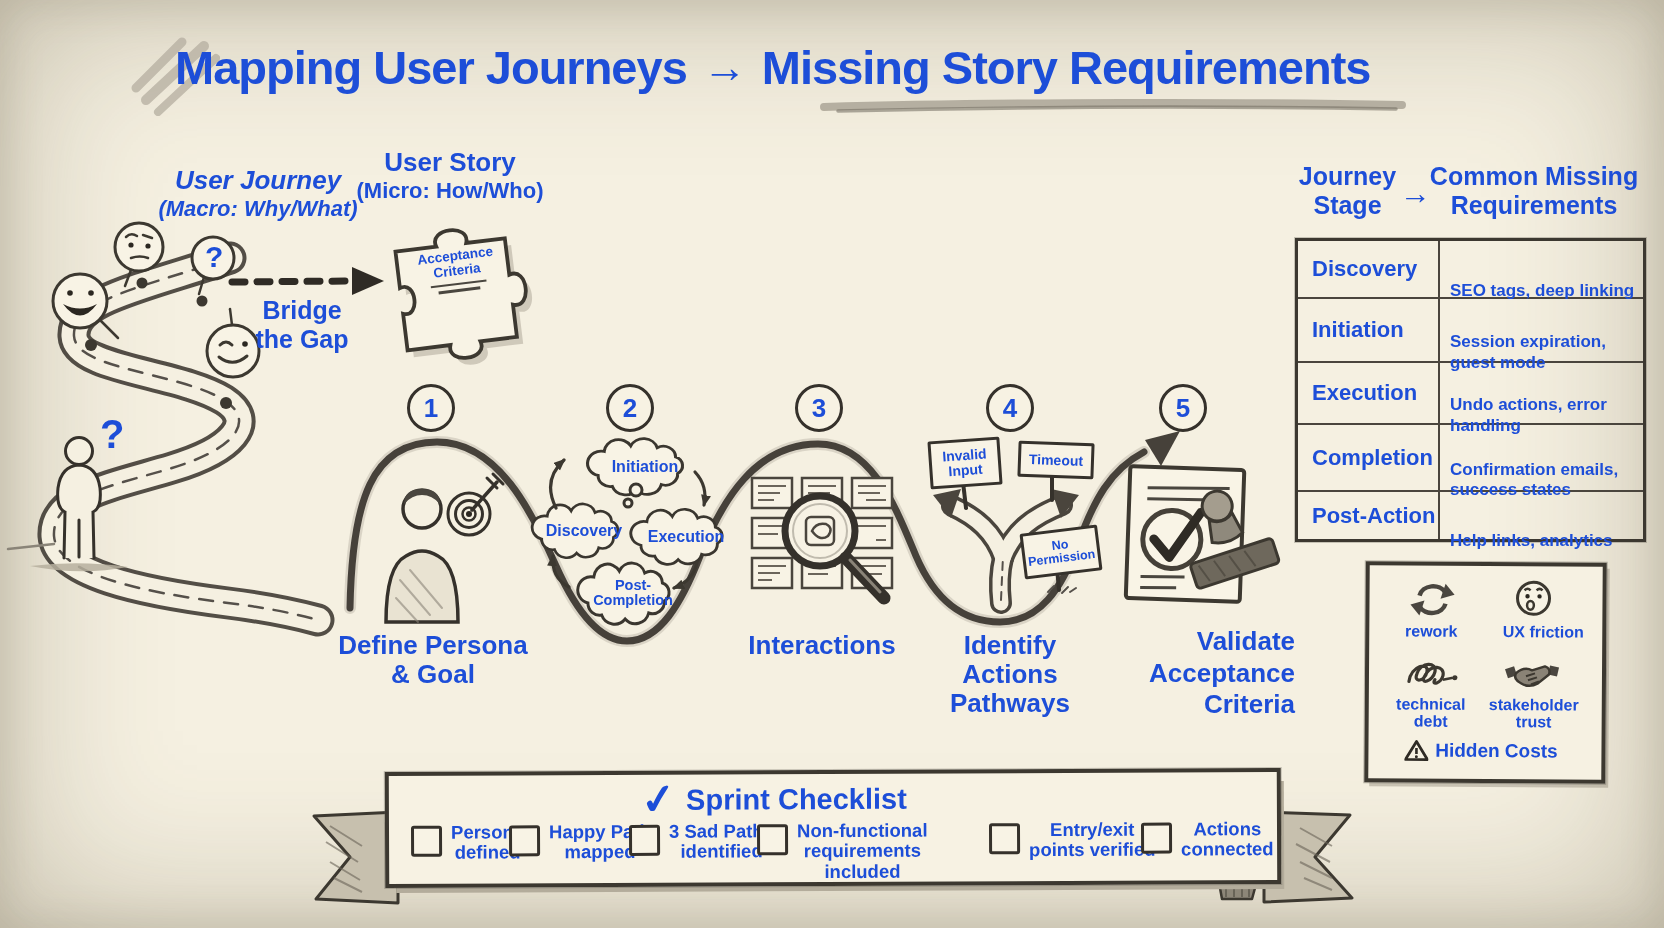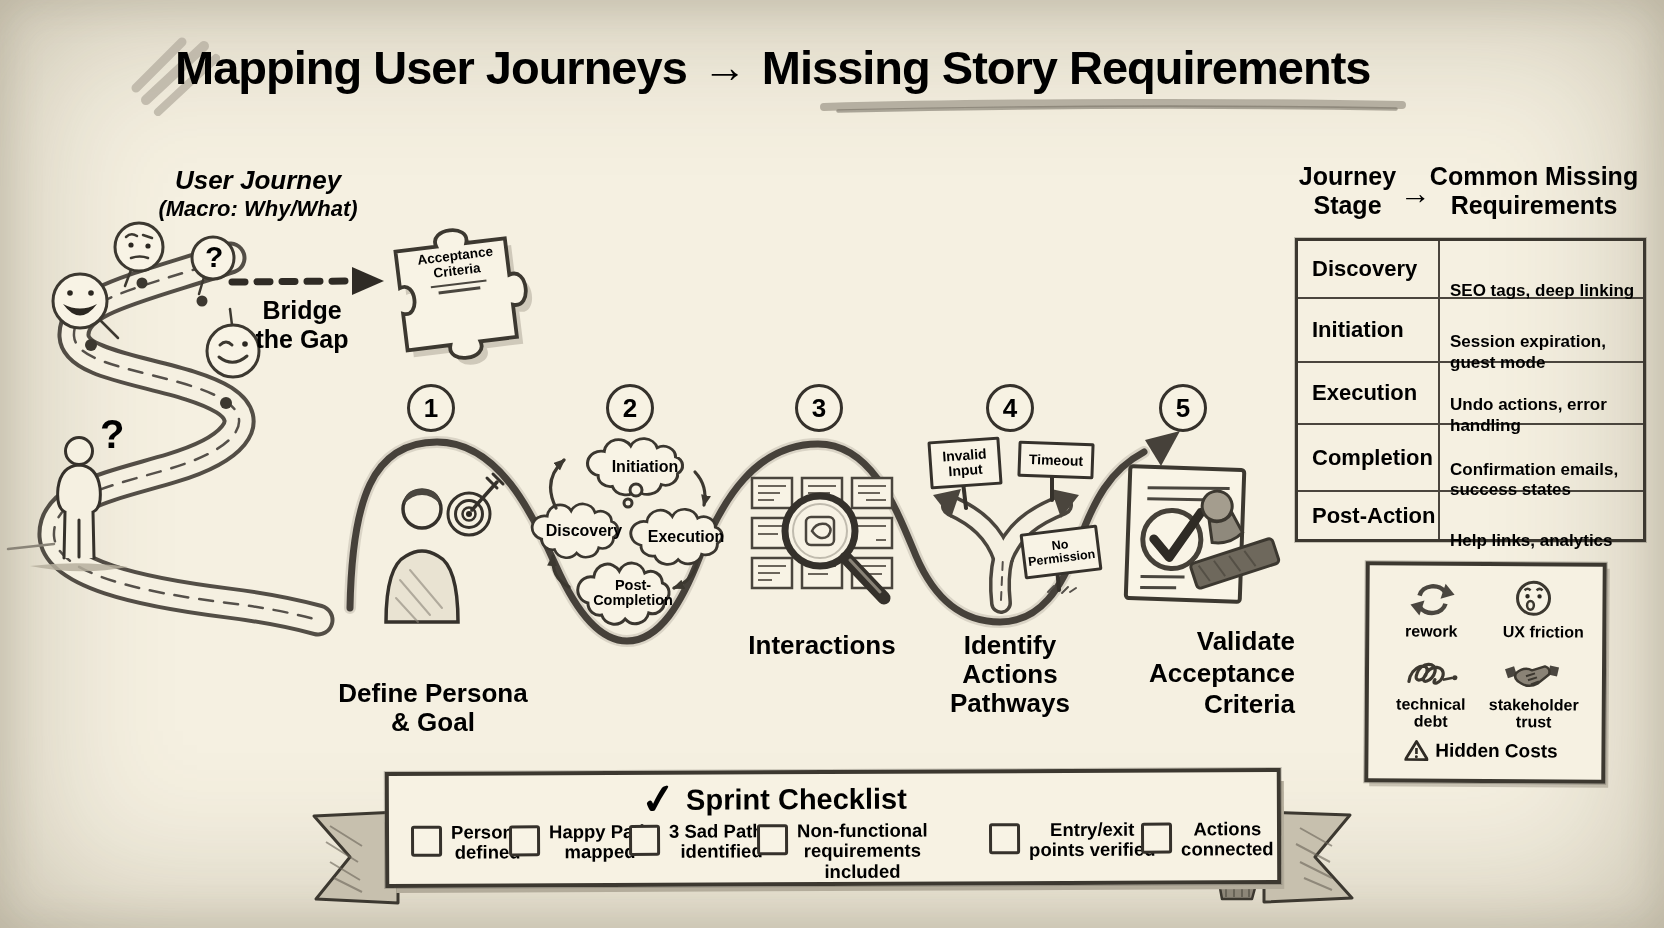--- a/index.html
+++ b/index.html
@@ -1,17 +1,17 @@
 <!DOCTYPE html>
 <html><head>
 <meta charset="utf-8">
 <style>
   html,body{margin:0;padding:0;background:#d8d2c2;}
   .stage{position:relative;width:1664px;height:928px;background:#f5f0e1;overflow:hidden;
-         font-family:"Liberation Sans",sans-serif;color:#000000;}
+         font-family:"Liberation Sans",sans-serif;color:#1d4ed8;}
   .stage::after{content:"";position:absolute;inset:0;pointer-events:none;
          box-shadow:inset 0 0 150px 18px rgba(96,85,60,.30), inset 0 0 40px 4px rgba(96,85,60,.18);}
   .abs{position:absolute;}
   svg.layer{position:absolute;left:0;top:0;z-index:1;}
   .txt{position:absolute;z-index:2;font-weight:700;}
   .center{text-align:center;}
   
   .title-row{display:flex;align-items:baseline;gap:16px;letter-spacing:-1px;}
   .title-part{font-size:47px;font-weight:700;}
   .title-arrow{font-size:44px;transform:translateY(-2px);}
@@ -262,20 +262,24 @@
   <span class="title-part">Mapping User Journeys</span>
   <span class="title-arrow">→</span>
   <span class="title-part">Missing Story Requirements</span>
 </div>
 
 <div class="txt center" style="left:128px;top:166px;width:260px;font-style:italic;">
   <div class="head-main">User Journey</div>
   <div class="head-sub">(Macro: Why/What)</div>
 </div>
 
+<div class="txt center" style="left:320px;top:148px;width:260px;">
+  <div class="head-main">User Story</div>
+  <div class="head-sub">(Micro: How/Who)</div>
+</div>
 
 <div class="txt center bridge" style="left:222px;top:296px;width:160px;">
   <div>Bridge</div>
   <div>the Gap</div>
 </div>
 
 <div class="txt qmark" style="left:205px;top:240px;">?</div>
 <div class="txt" style="left:100px;top:412px;font-size:40px;">?</div>
 
 <div class="txt center puz" style="left:399px;top:249px;">
@@ -294,21 +298,21 @@
 <div class="txt stepnum" style="left:795px;top:384px;">
       <span>3</span>
     </div>
 <div class="txt stepnum" style="left:986px;top:384px;">
       <span>4</span>
     </div>
 <div class="txt stepnum" style="left:1159px;top:384px;">
       <span>5</span>
     </div>
 
-<div class="txt center caption" style="left:323px;top:631px;width:220px;margin-top:48px;">
+<div class="txt center caption" style="left:323px;top:631px;width:220px;">
   <div>Define Persona</div>
   <div>&amp; Goal</div>
 </div>
 <div class="txt center caption" style="left:712px;top:631px;width:220px;">
   <div>Interactions</div>
 </div>
 <div class="txt center caption" style="left:905px;top:631px;width:210px;">
   <div>Identify</div>
   <div>Actions</div>
   <div>Pathways</div>

